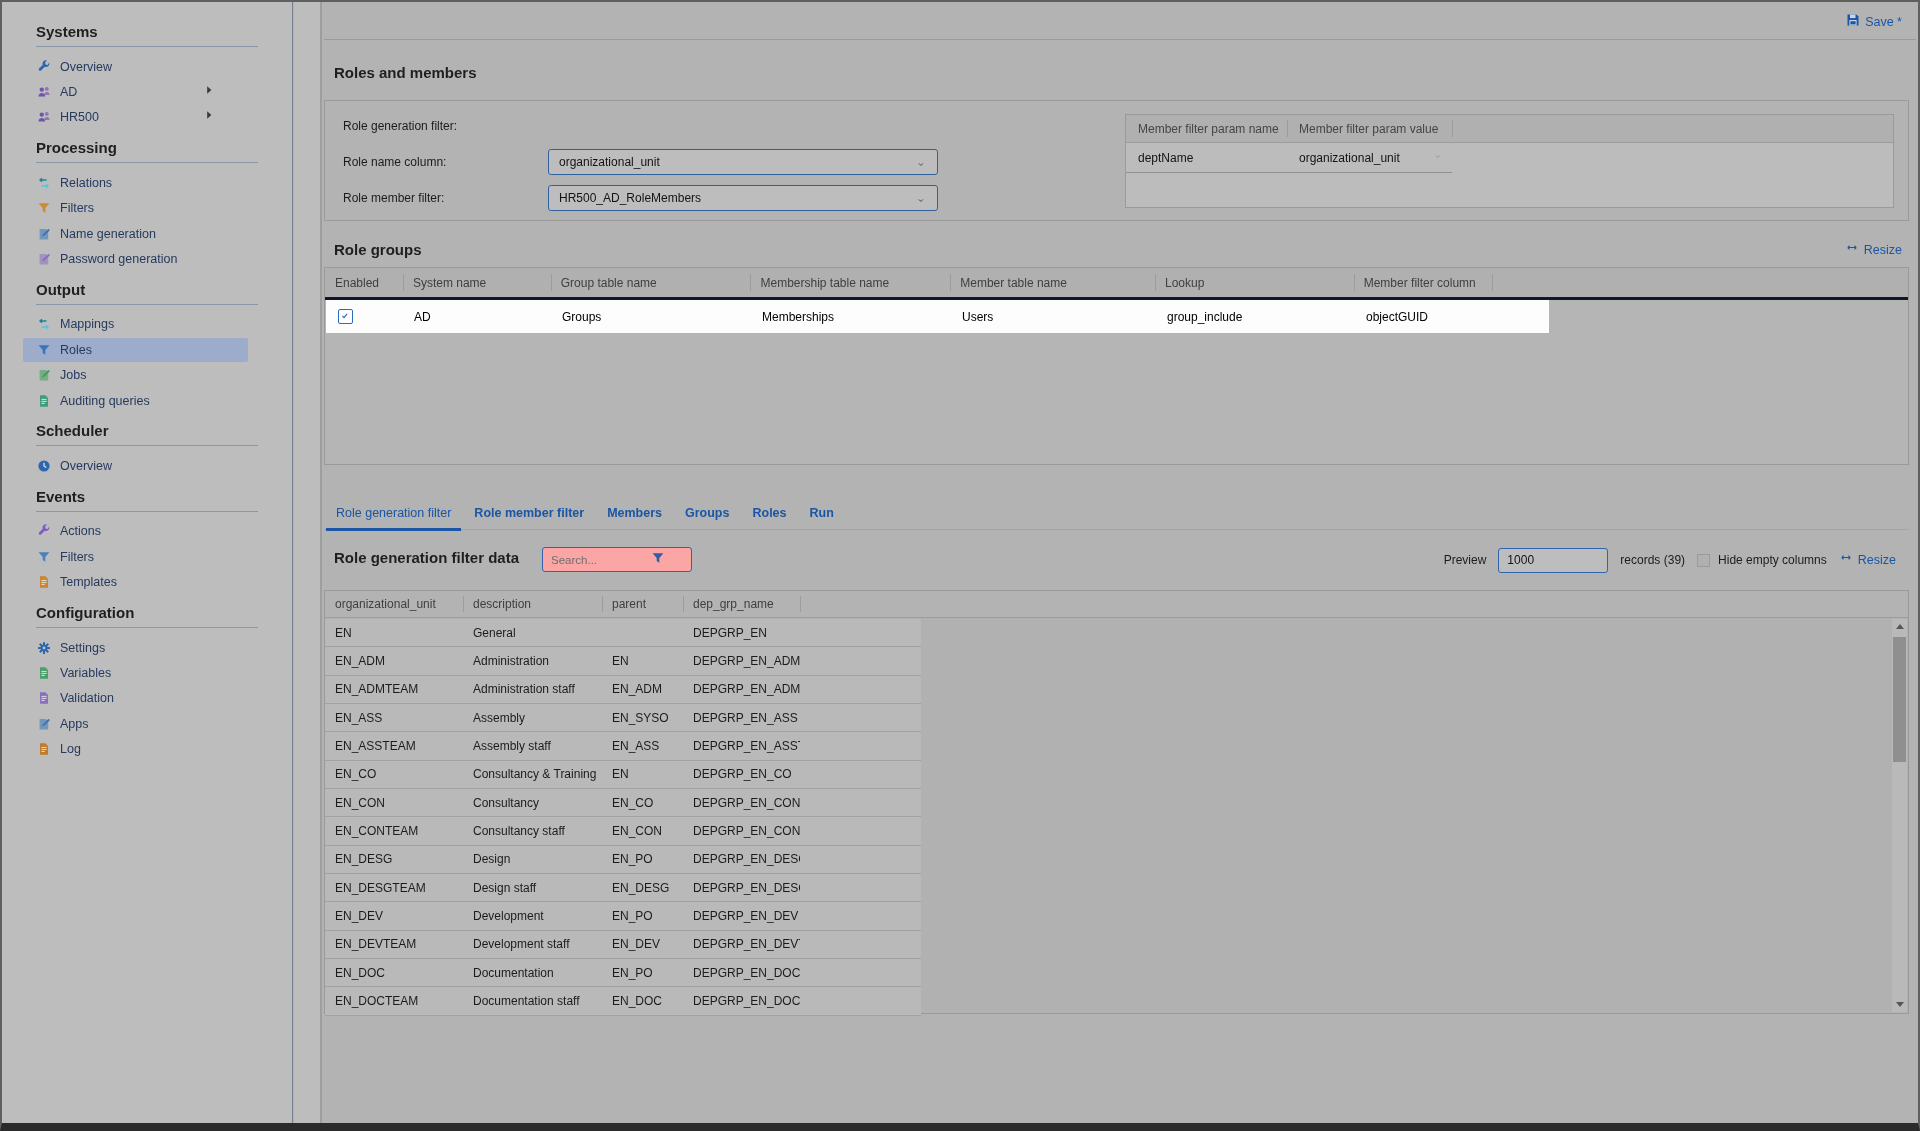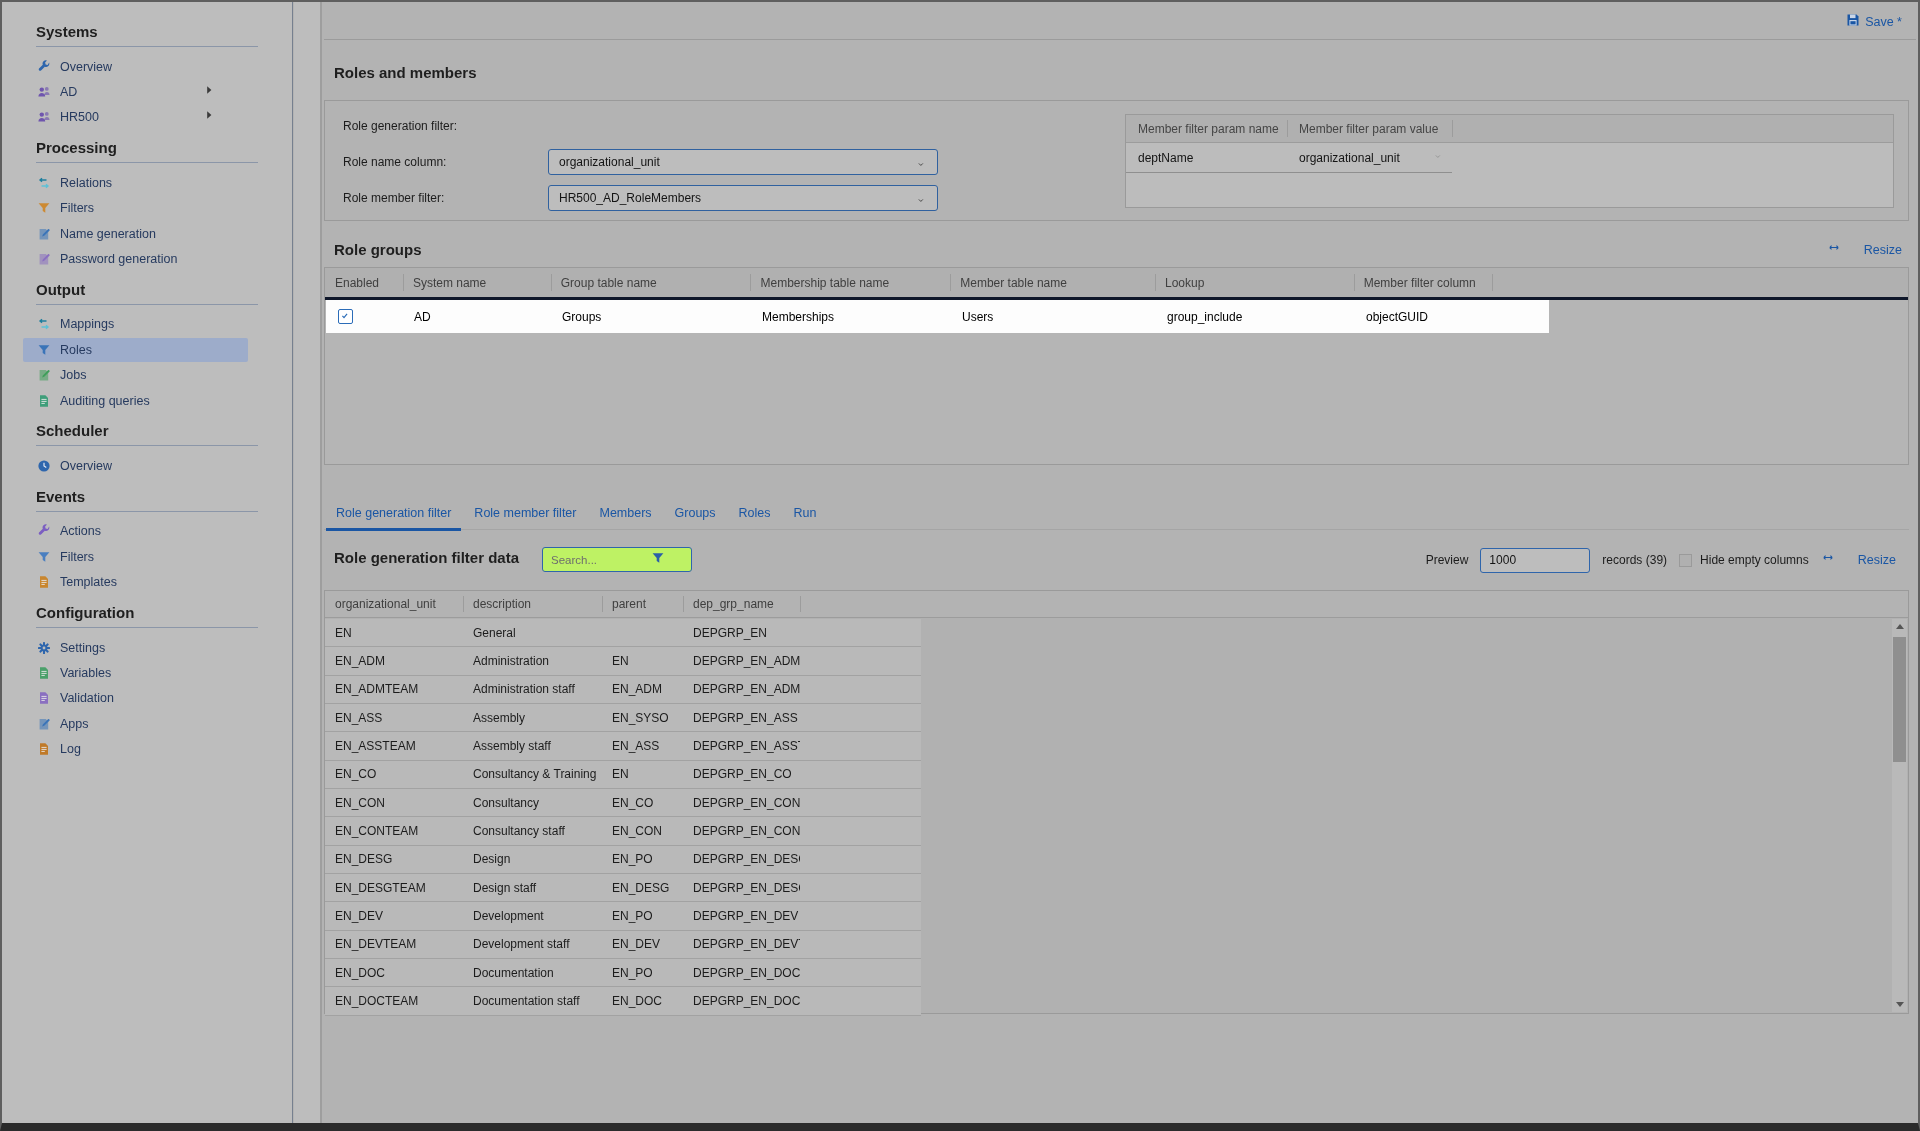--- a/index.html
+++ b/index.html
@@ -41,37 +41,37 @@
     display:flex; align-items:center; padding:0 10px; font-size:12px; color:#141414; position:relative; cursor:pointer; }
   .select .chev { position:absolute; right:10px; top:9px; }
   
   .param-table { position:absolute; left:800px; top:13px; width:769px; height:94px; border:1px solid #9a9a9a; background:#bcbcbc; }
   .param-head { display:flex; height:28px; background:#b0b0b0; border-bottom:1px solid #9c9c9c; }
   .param-head .pc { font-size:12px; color:#454545; display:flex; align-items:center; padding-left:12px; position:relative; }
   .param-head .pc:not(:first-child):before, .vline:before { content:""; position:absolute; left:0; top:5px; bottom:5px; border-left:1px solid #9c9c9c; }
   .param-row { display:flex; height:30px; align-items:center; }
   .param-row .pv { font-size:12px; color:#141414; padding-left:12px; position:relative; height:100%; display:flex; align-items:center; border-bottom:1px solid #8f8f8f; }
   
-  .resize-link { position:absolute; right:14px; color:#1a56a4; font-size:12.5px; display:flex; align-items:center; gap:23px; cursor:pointer; }
+  .resize-link { position:absolute; right:14px; color:#1a56a4; font-size:12.5px; display:flex; align-items:center; gap:5px; cursor:pointer; }
   .rg-table { position:absolute; left:0; top:265px; width:1585px; height:198px; border:1px solid #9a9a9a; background:#b5b5b5; }
   .rg-head { display:flex; height:32px; background:#b0b0b0; border-bottom:3px solid #0f172a; }
   .rg-head .hc { font-size:12px; color:#3f3f3f; display:flex; align-items:center; padding-left:10px; position:relative; }
   .rg-head .hc:not(:first-child):before { content:""; position:absolute; left:0; top:6px; bottom:6px; border-left:1px solid #9c9c9c; }
   .rg-row { position:absolute; left:1px; top:32px; height:33px; width:1223px; background:#fdfdfd; display:flex; align-items:center; }
   .rg-row .rc { font-size:12px; color:#000; padding-left:10px; }
   .cbx { width:15px; height:15px; border:1px solid #2b6cb8; border-radius:2px; background:#fff; display:inline-flex; align-items:center; justify-content:center; margin-left:12px; }
   
   .tabs { position:absolute; left:0; top:498px; width:1585px; height:30px; border-bottom:1px solid #a5a5a5; display:flex; padding-left:2px; }
-  .tab { font-size:12.5px; color:#1a56a4; padding:6px 10px 8px 10px; margin-right:3px; cursor:pointer; position:relative; }
+  .tab { font-size:12.5px; color:#1a56a4; padding:6px 10px 8px 10px; margin-right:3px; cursor:pointer; position:relative;font-weight:bold; }
   .tab.active { font-weight:400; }
   .tab.active:after { content:""; position:absolute; left:0; right:0; bottom:-2px; border-bottom:3px solid #1a56a4; }
   
   .fd-controls { position:absolute; left:0; top:544px; width:1585px; height:28px; }
   .search-box { position:absolute; left:218px; top:1px; width:150px; height:25px; border:1.5px solid #2f65ab; border-radius:3px;
-    background:#bef264; display:flex; align-items:center; padding:0 8px; }
+    background:#fca5a5; display:flex; align-items:center; padding:0 8px; }
   .search-box input { border:none; outline:none; background:transparent; font-size:11.5px; color:#3c3c3c; width:100px;
     font-family:"Liberation Sans", sans-serif; }
   .search-box input::placeholder { color:#6e6e6e; }
   .fd-right { position:absolute; right:13px; top:0; height:28px; display:flex; align-items:center; gap:12px; }
   .fd-right .plabel { font-size:12px; color:#1c1c1c; }
   .preview-input { width:110px; height:25px; border:1.5px solid #2f65ab; border-radius:3px; background:#bdbdbd;
     font-size:12px; color:#141414; padding:0 8px; outline:none; font-family:"Liberation Sans", sans-serif; }
   .hide-cbx { width:13px; height:13px; background:#b0b0b0; border:1px solid #9a9a9a; margin-right:-4px; }
   
   .fd-table { position:absolute; left:0; top:588px; width:1585px; height:424px; border:1px solid #9a9a9a; background:#b1b1b1; }

